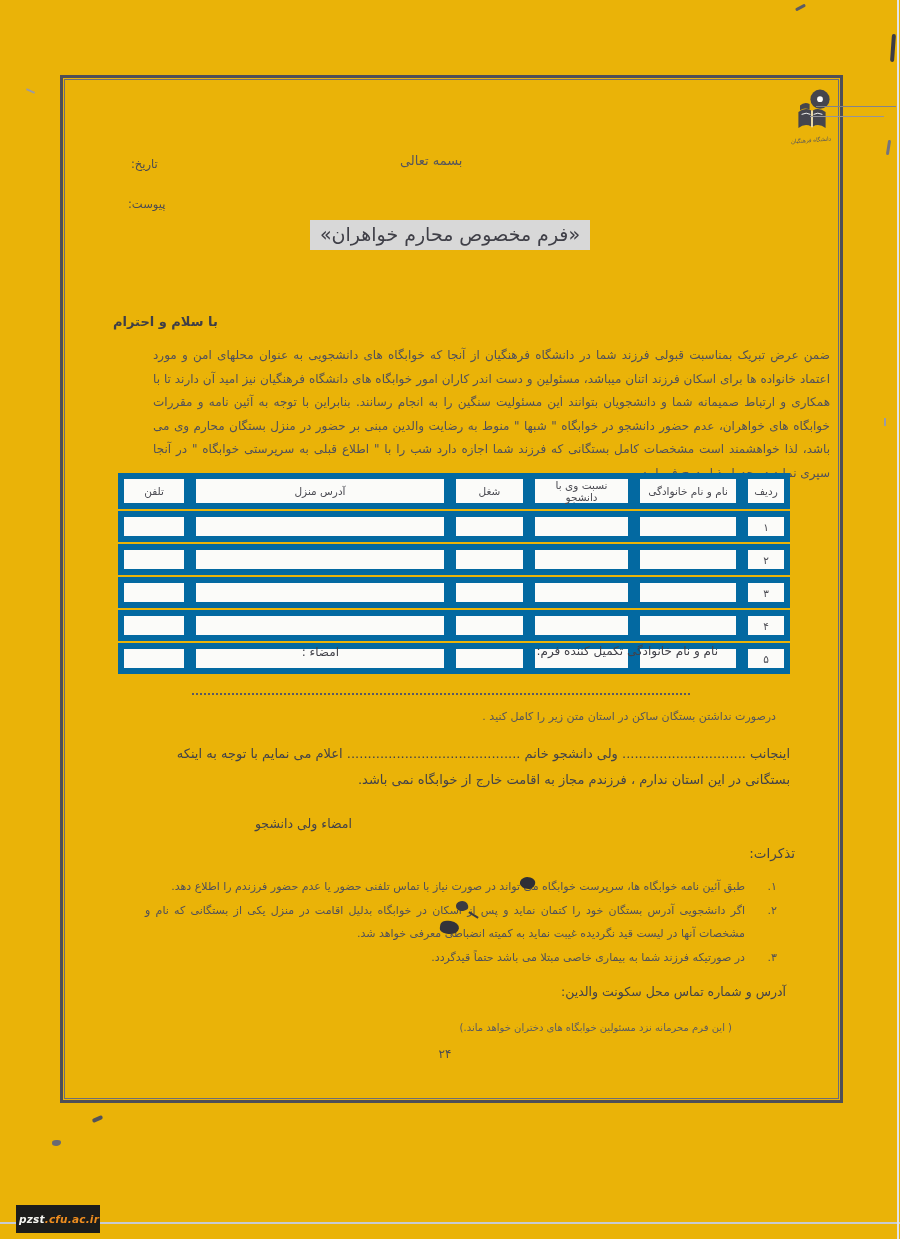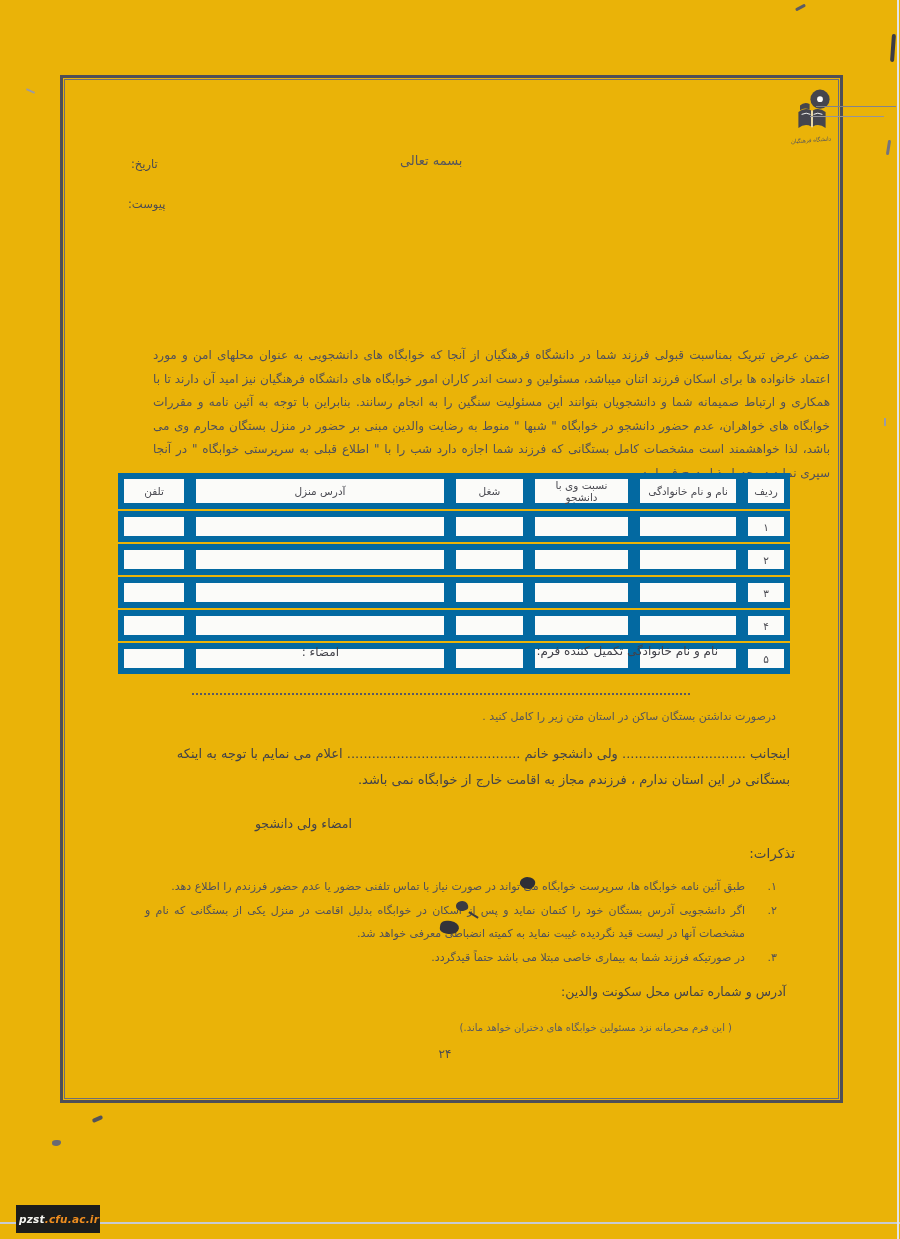--- a/index.html
+++ b/index.html
@@ -120,22 +120,28 @@
       <path d="M17 33 q6 -3 11 0" stroke="#fbfbf9" stroke-width="1.2" fill="none"></path>
       <path d="M43 33 q-6 -3 -11 0" stroke="#fbfbf9" stroke-width="1.2" fill="none"></path>
     </svg>
   </div>
   <div class="abs rtl logo-caption">دانشگاه فرهنگیان</div>
 
   <div class="abs rtl nowrap date-label">تاریخ:</div>
   <div class="abs rtl bismillah">بسمه تعالی</div>
   <div class="abs rtl nowrap attachment-label">پیوست:</div>
 
-
-
+  <div class="abs title-wrap">
+    <span class="title-chip rtl">«فرم مخصوص محارم خواهران»</span>
+  </div>
+
+
+  <div class="abs salutation">
+    <span class="salute-inner rtl">با سلام و احترام</span>
+  </div>
 
   <div class="abs rtl intro">ضمن عرض تبریک بمناسبت قبولی فرزند شما در دانشگاه فرهنگیان از آنجا که خوابگاه های دانشجویی به عنوان محلهای امن و مورد اعتماد خانواده ها برای اسکان فرزند اتنان میباشد، مسئولین و دست اندر کاران امور خوابگاه های دانشگاه فرهنگیان نیز امید آن دارند تا با همکاری و ارتباط صمیمانه شما و دانشجویان بتوانند این مسئولیت سنگین را به انجام رسانند. بنابراین با توجه به آئین نامه و مقررات خوابگاه های خواهران، عدم حضور دانشجو در خوابگاه " شبها " منوط به رضایت والدین مبنی بر حضور در منزل بستگان محارم وی می باشد، لذا خواهشمند است مشخصات کامل بستگانی که فرزند شما اجازه دارد شب را با " اطلاع قبلی به سرپرستی خوابگاه " در آنجا سپری نماید در جدول ذیل درج فرمایید.</div>
 
   <table class="relatives">
     <colgroup>
       <col class="c-radif">
         <col class="c-name">
         <col class="c-nesbat">
       <col class="c-shoghl">
         <col class="c-addr">

